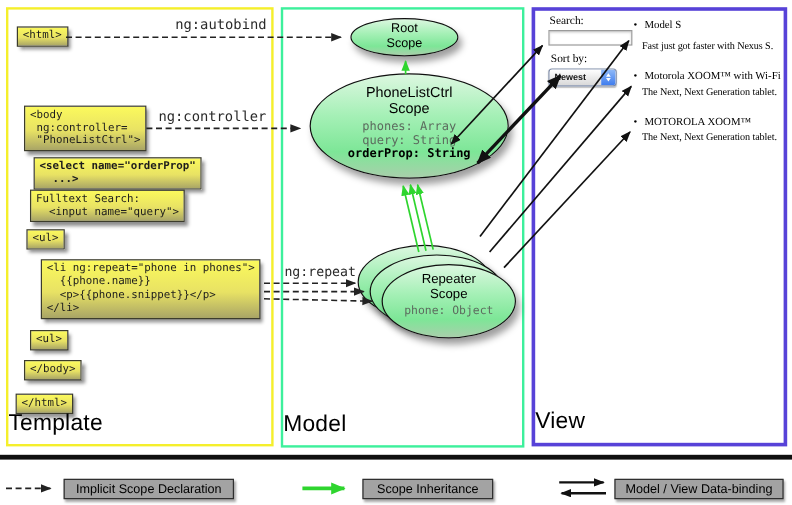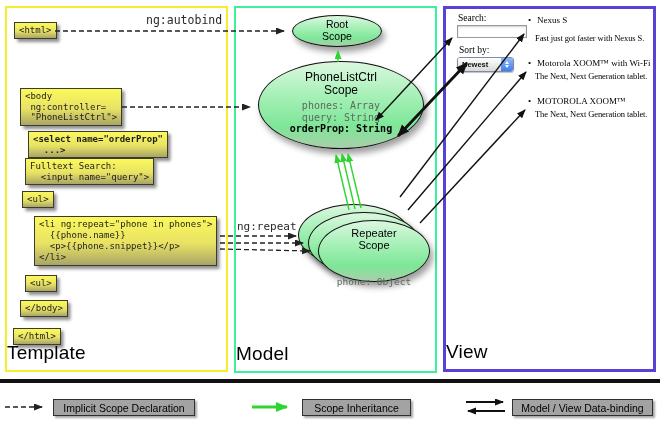--- a/index.html
+++ b/index.html
@@ -105,21 +105,21 @@
     <div class="ellipse" style="left:22px;top:53px;width:166px;height:88px;padding-top:9px;">
       <div class="etitle" style="font-size:12px;line-height:13px;">PhoneListCtrl
 Scope</div>
       <div class="eprop" style="margin-top:3px;">phones: Array</div>
       <div class="eprop">query: String</div>
       <div class="eprop bold">orderProp: String</div>
     </div>
 
     <div class="ellipse" style="left:62px;top:196px;width:112px;height:62px;"></div>
     <div class="ellipse" style="left:72px;top:204px;width:112px;height:62px;"></div>
-    <div class="ellipse" style="left:82px;top:212px;width:112px;height:62px;padding-top:6px;gap:22px;">
+    <div class="ellipse" style="left:82px;top:212px;width:112px;height:62px;padding-top:6px;">
       <div class="etitle" style="font-size:11px;line-height:12px;">Repeater
 Scope</div>
       <div class="eprop" style="font-size:9.5px;margin-top:3px;">phone: Object</div>
     </div>
 
     <div class="panel-label">Model</div>
   </div>
 
   <div class="panel" id="panel-view">
     <div class="vlabel" style="left:12px;top:4px;">Search:</div>
@@ -127,31 +127,32 @@
     <div class="vlabel" style="left:13px;top:36px;">Sort by:</div>
 
     <div id="sort-dropdown">
       <div class="txt">Newest</div>
       <div class="step">
         <div class="tri-up"></div>
           <div class="tri-dn"></div>
       </div>
     </div>
 
-    <div class="vi-title" style="left:91px;top:6px;">Nexus S</div>
+    <div class="vi-title" style="left:91px;top:6px;">Model S</div>
     <div class="vi-desc" style="left:89px;top:24px;">Fast just got faster with Nexus S.</div>
     <div class="vi-title" style="left:91px;top:49px;">Motorola XOOM™ with Wi-Fi</div>
     <div class="vi-desc" style="left:89px;top:62px;">The Next, Next Generation tablet.</div>
     <div class="vi-title" style="left:91px;top:87px;">MOTOROLA XOOM™</div>
     <div class="vi-desc" style="left:89px;top:100px;">The Next, Next Generation tablet.</div>
 
     <div class="panel-label">View</div>
   </div>
 
   <div class="edge-label" style="left:146px;top:13px;">ng:autobind</div>
+  <div class="edge-label" style="left:132px;top:90px;">ng:controller</div>
   <div class="edge-label" style="left:237px;top:220px;font-size:11px;">ng:repeat</div>
 
   <svg id="overlay" viewBox="0 0 660 421">
     <defs>
       <marker id="mB" markerUnits="userSpaceOnUse" markerWidth="9" markerHeight="8" refX="8" refY="3.5" orient="auto">
         <path d="M0,0 L9,3.5 L0,7 Z" fill="#111"></path>
       </marker>
       <marker id="mBs" markerUnits="userSpaceOnUse" markerWidth="9" markerHeight="8" refX="8" refY="3.5" orient="auto-start-reverse">
         <path d="M0,0 L9,3.5 L0,7 Z" fill="#111"></path>
       </marker>

